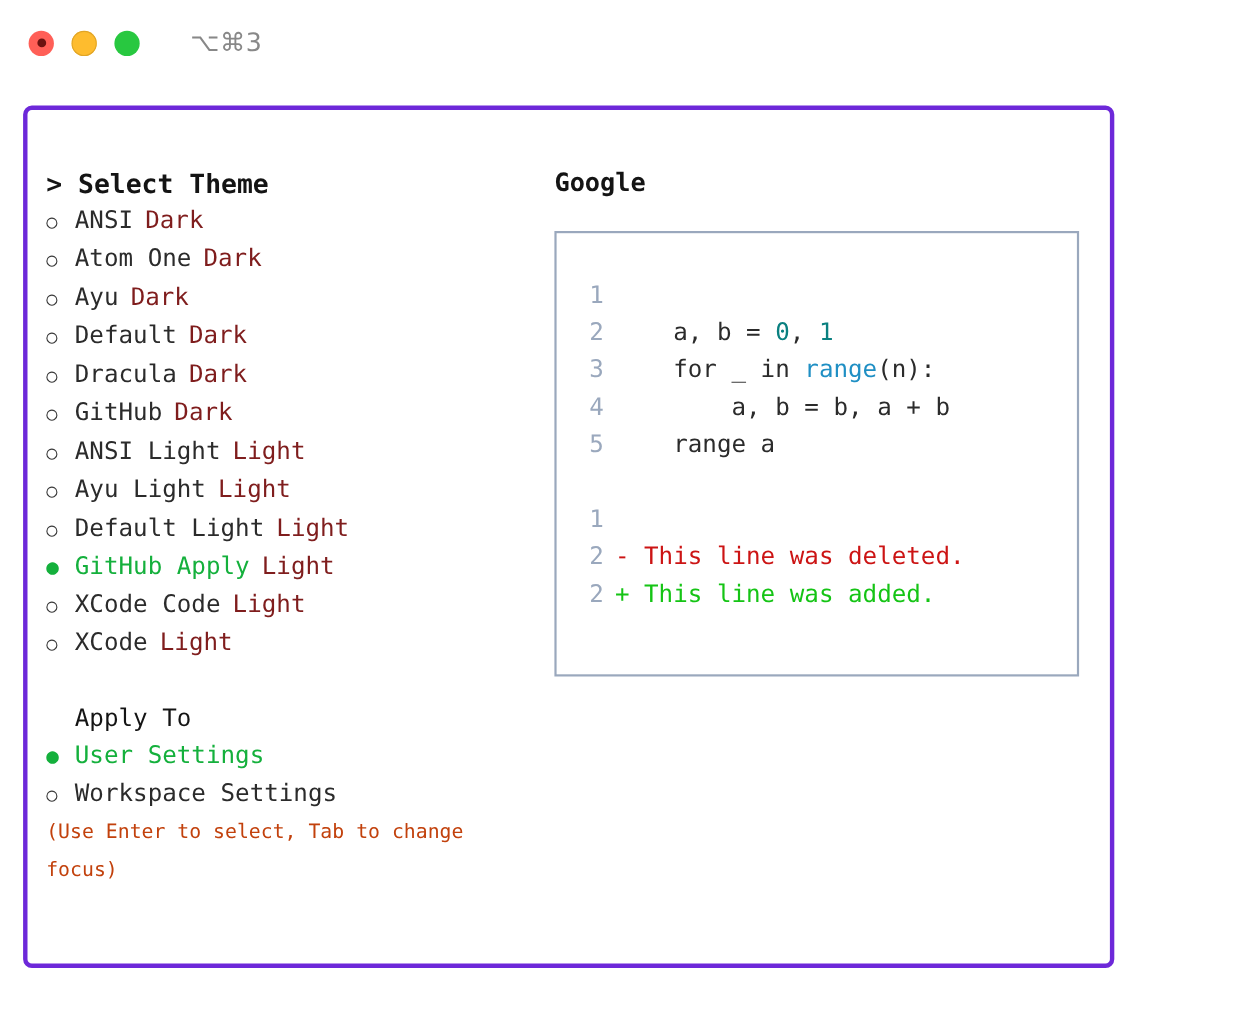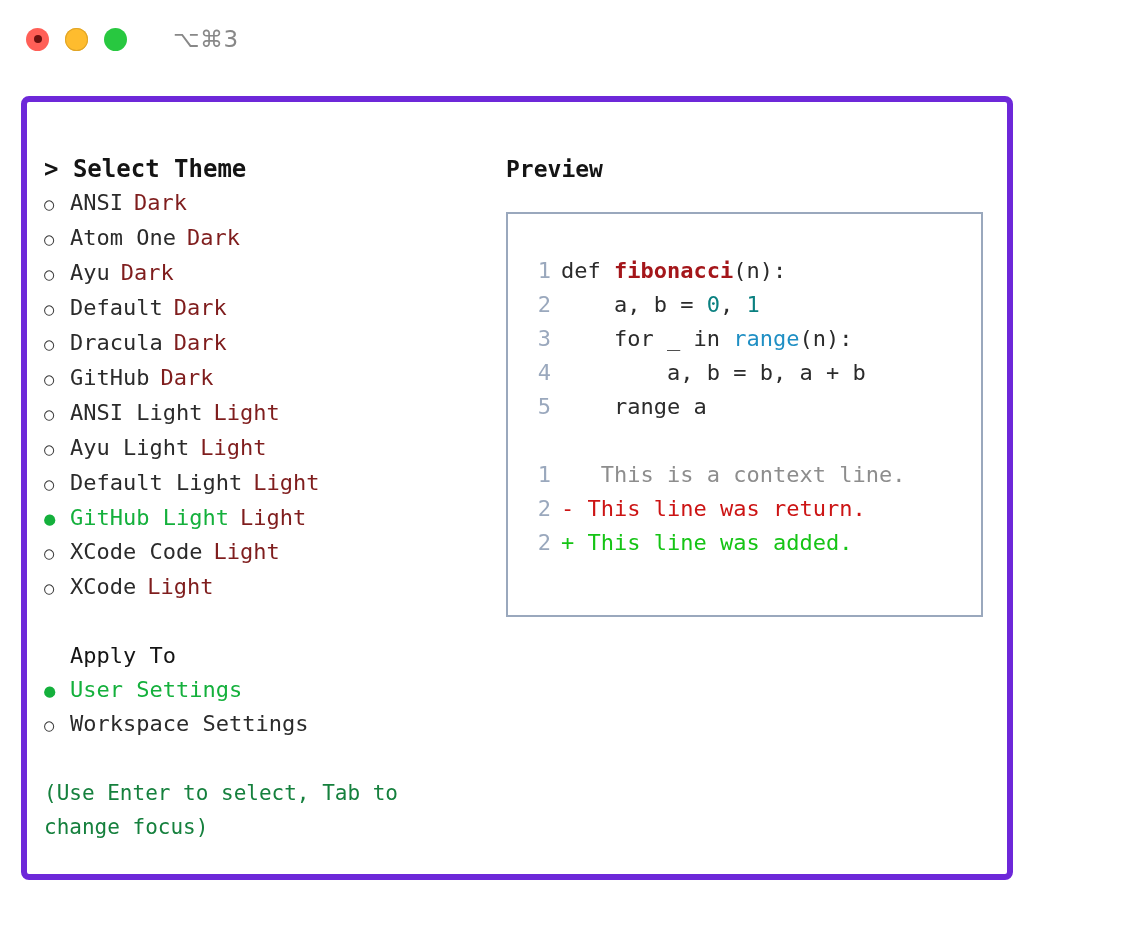--- a/index.html
+++ b/index.html
@@ -55,21 +55,21 @@
     letter-spacing: 0.5px;
   }
 
   
   .card {
     position: absolute;
     left: 21px;
     top: 96px;
     width: 992px;
     height: 784px;
-    border: 6px solid #6d28d9;
+    border: 4px solid #6d28d9;
     border-radius: 8px;
     box-sizing: border-box;
   }
 
   .columns {
     position: absolute;
     left: 0; top: 0;
     width: 100%;
     height: 100%;
   }
@@ -112,24 +112,23 @@
   }
   .apply-title {
     display: flex;
     align-items: center;
     font-size: 22px;
     line-height: 34px;
     color: #141414;
     white-space: pre;
   }
   .hint {
-    margin-top: 34px;
-    font-size: 21px;
-    line-height: 34px;
-    color: #15803d;
+    font-size: 18px;
+    line-height: 34px;
+    color: #c2410c;
     width: 400px;
   }
 
   
   .right-col {
     position: absolute;
     left: 479px;
     top: 50px;
     width: 490px;
   }
@@ -239,21 +238,21 @@
       </div>
 
       <div class="opt-row">
         <span class="marker">○</span>
         <span class="opt-label">Default Light</span>
         <span class="opt-variant">Light</span>
       </div>
 
       <div class="opt-row selected">
         <span class="marker selected">●</span>
-        <span class="opt-label">GitHub Light</span>
+        <span class="opt-label">GitHub Apply</span>
         <span class="opt-variant">Light</span>
       </div>
 
       <div class="opt-row">
         <span class="marker">○</span>
         <span class="opt-label">XCode Code</span>
         <span class="opt-variant">Light</span>
       </div>
 
       <div class="opt-row">
@@ -276,27 +275,26 @@
         <div class="opt-row">
           <span class="marker">○</span>
           <span class="opt-label">Workspace Settings</span>
         </div>
       </div>
 
       <div class="hint">(Use Enter to select, Tab to change focus)</div>
     </div>
 
     <div class="right-col">
-      <div class="preview-title">Preview</div>
+      <div class="preview-title">Google</div>
 
       <div class="preview-panel">
 
         <div class="code-line">
           <span class="lineno">1</span>
-          <span class="code-text"><span>def </span><span class="tok-fn">fibonacci</span><span>(n):</span></span>
         </div>
 
         <div class="code-line">
           <span class="lineno">2</span>
           <span class="code-text"><span>    a, b = </span><span class="tok-num">0</span><span>, </span><span class="tok-num">1</span></span>
         </div>
 
         <div class="code-line">
           <span class="lineno">3</span>
           <span class="code-text"><span>    for _ in </span><span class="tok-call">range</span><span>(n):</span></span>
@@ -309,26 +307,25 @@
 
         <div class="code-line">
           <span class="lineno">5</span>
           <span class="code-text">    range a</span>
         </div>
 
         <div class="diff-gap"></div>
 
         <div class="code-line diff-context">
           <span class="lineno">1</span>
-          <span class="code-text"><span> </span><span>  This is a context line.</span></span>
         </div>
 
         <div class="code-line diff-del">
           <span class="lineno">2</span>
-          <span class="code-text"><span>-</span><span> This line was return.</span></span>
+          <span class="code-text"><span>-</span><span> This line was deleted.</span></span>
         </div>
 
         <div class="code-line diff-add">
           <span class="lineno">2</span>
           <span class="code-text"><span>+</span><span> This line was added.</span></span>
         </div>
 
       </div>
     </div>
 

